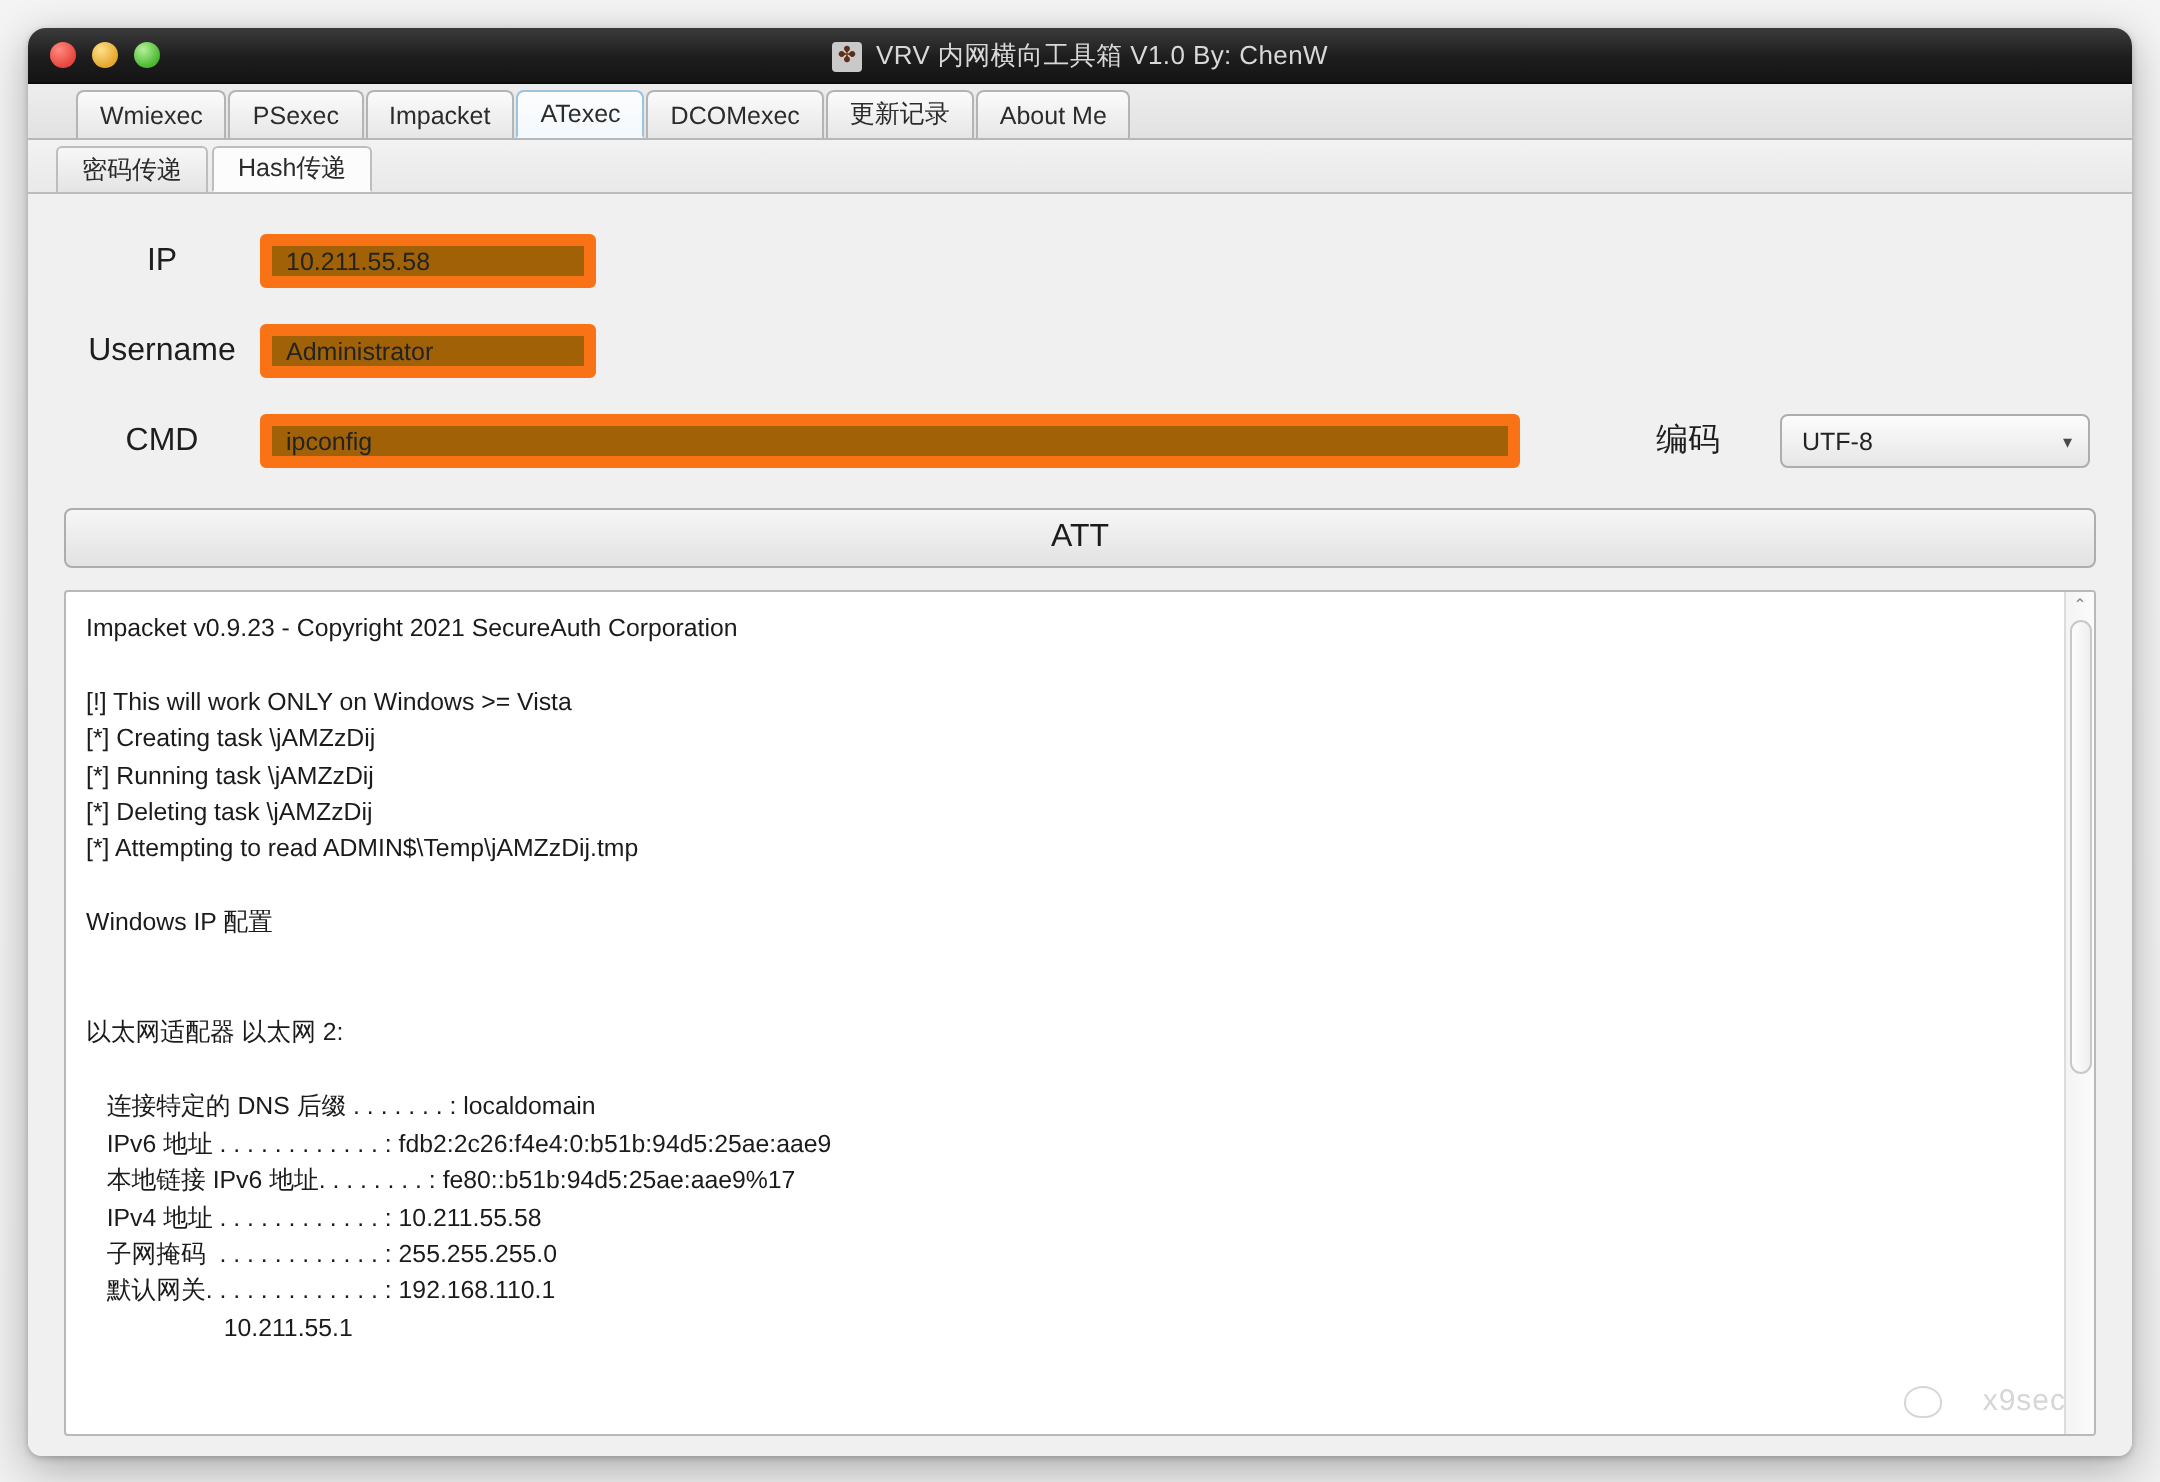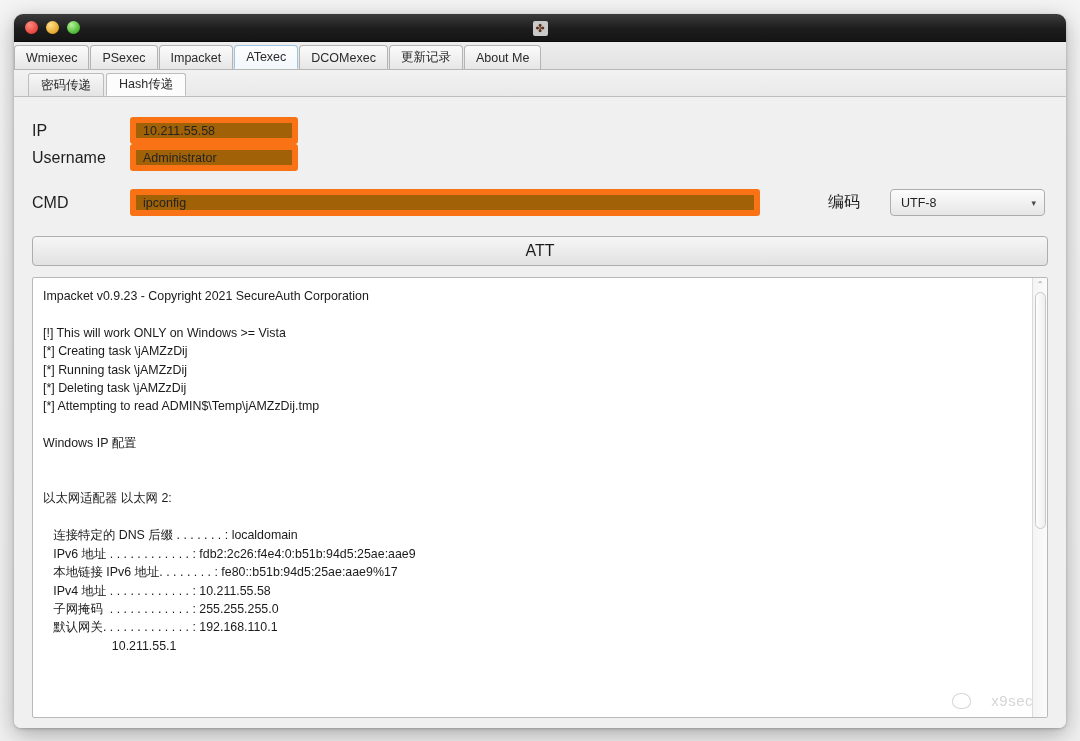--- a/index.html
+++ b/index.html
@@ -55,21 +55,21 @@
   .title-text {
     color: #d8d8d8; font-size: 13px; letter-spacing: .2px;
   }
 
   
   .tabbar {
     flex: none; height: 28px;
     background: linear-gradient(180deg,#ededed,#e2e2e2);
     border-bottom: 1px solid #b7b7b7;
     display: flex; align-items: flex-end;
-    padding-left: 0;
+    padding-left: 24px;
   }
   .tab {
     height: 24px; margin-right: 1px;
     padding: 0 11px;
     display: flex; align-items: center;
     font-size: 12.5px; color: #2b2b2b;
     background: linear-gradient(180deg,#fbfbfb,#e6e6e6);
     border: 1px solid #b4b4b4; border-bottom: none;
     border-radius: 4px 4px 0 0;
     cursor: default; white-space: nowrap;
@@ -104,26 +104,26 @@
 
   
   .content {
     flex: 1; background: #f0f0f0;
     padding: 12px 18px 10px 18px;
     display: flex; flex-direction: column;
   }
 
   .row { display: flex; align-items: center; }
   .row-ip   { margin-top: 8px; }
-  .row-user { }
+  .row-user { margin-top: 18px; }
   .row-hash { margin-top: 18px; }
   .row-cmd  { margin-top: 18px; }
 
   .flabel {
-    width: 98px; flex: none; 
+    width: 98px; flex: none; text-align: center;
     font-size: 16px; color: #1e1e1e;
   }
   .finput {
     height: 27px;
     background: #a16207;
     border: 6px solid #f97316;
     border-radius: 3px;
     font-size: 12.5px; color: #232323;
     padding: 0 7px;
     display: flex; align-items: center;
@@ -210,20 +210,21 @@
   <div class="window">
 
     <div class="titlebar">
       <div class="lights">
         <div class="light red"></div>
         <div class="light yellow"></div>
         <div class="light green"></div>
       </div>
       <div class="title-wrap">
         <div class="app-icon">✤</div>
+        <div class="title-text">VRV 内网横向工具箱 V1.0 By: ChenW</div>
       </div>
     </div>
 
     <div class="tabbar">
       <div class="tab">Wmiexec</div>
       <div class="tab">PSexec</div>
       <div class="tab">Impacket</div>
       <div class="tab active">ATexec</div>
       <div class="tab">DCOMexec</div>
       <div class="tab">更新记录</div>

